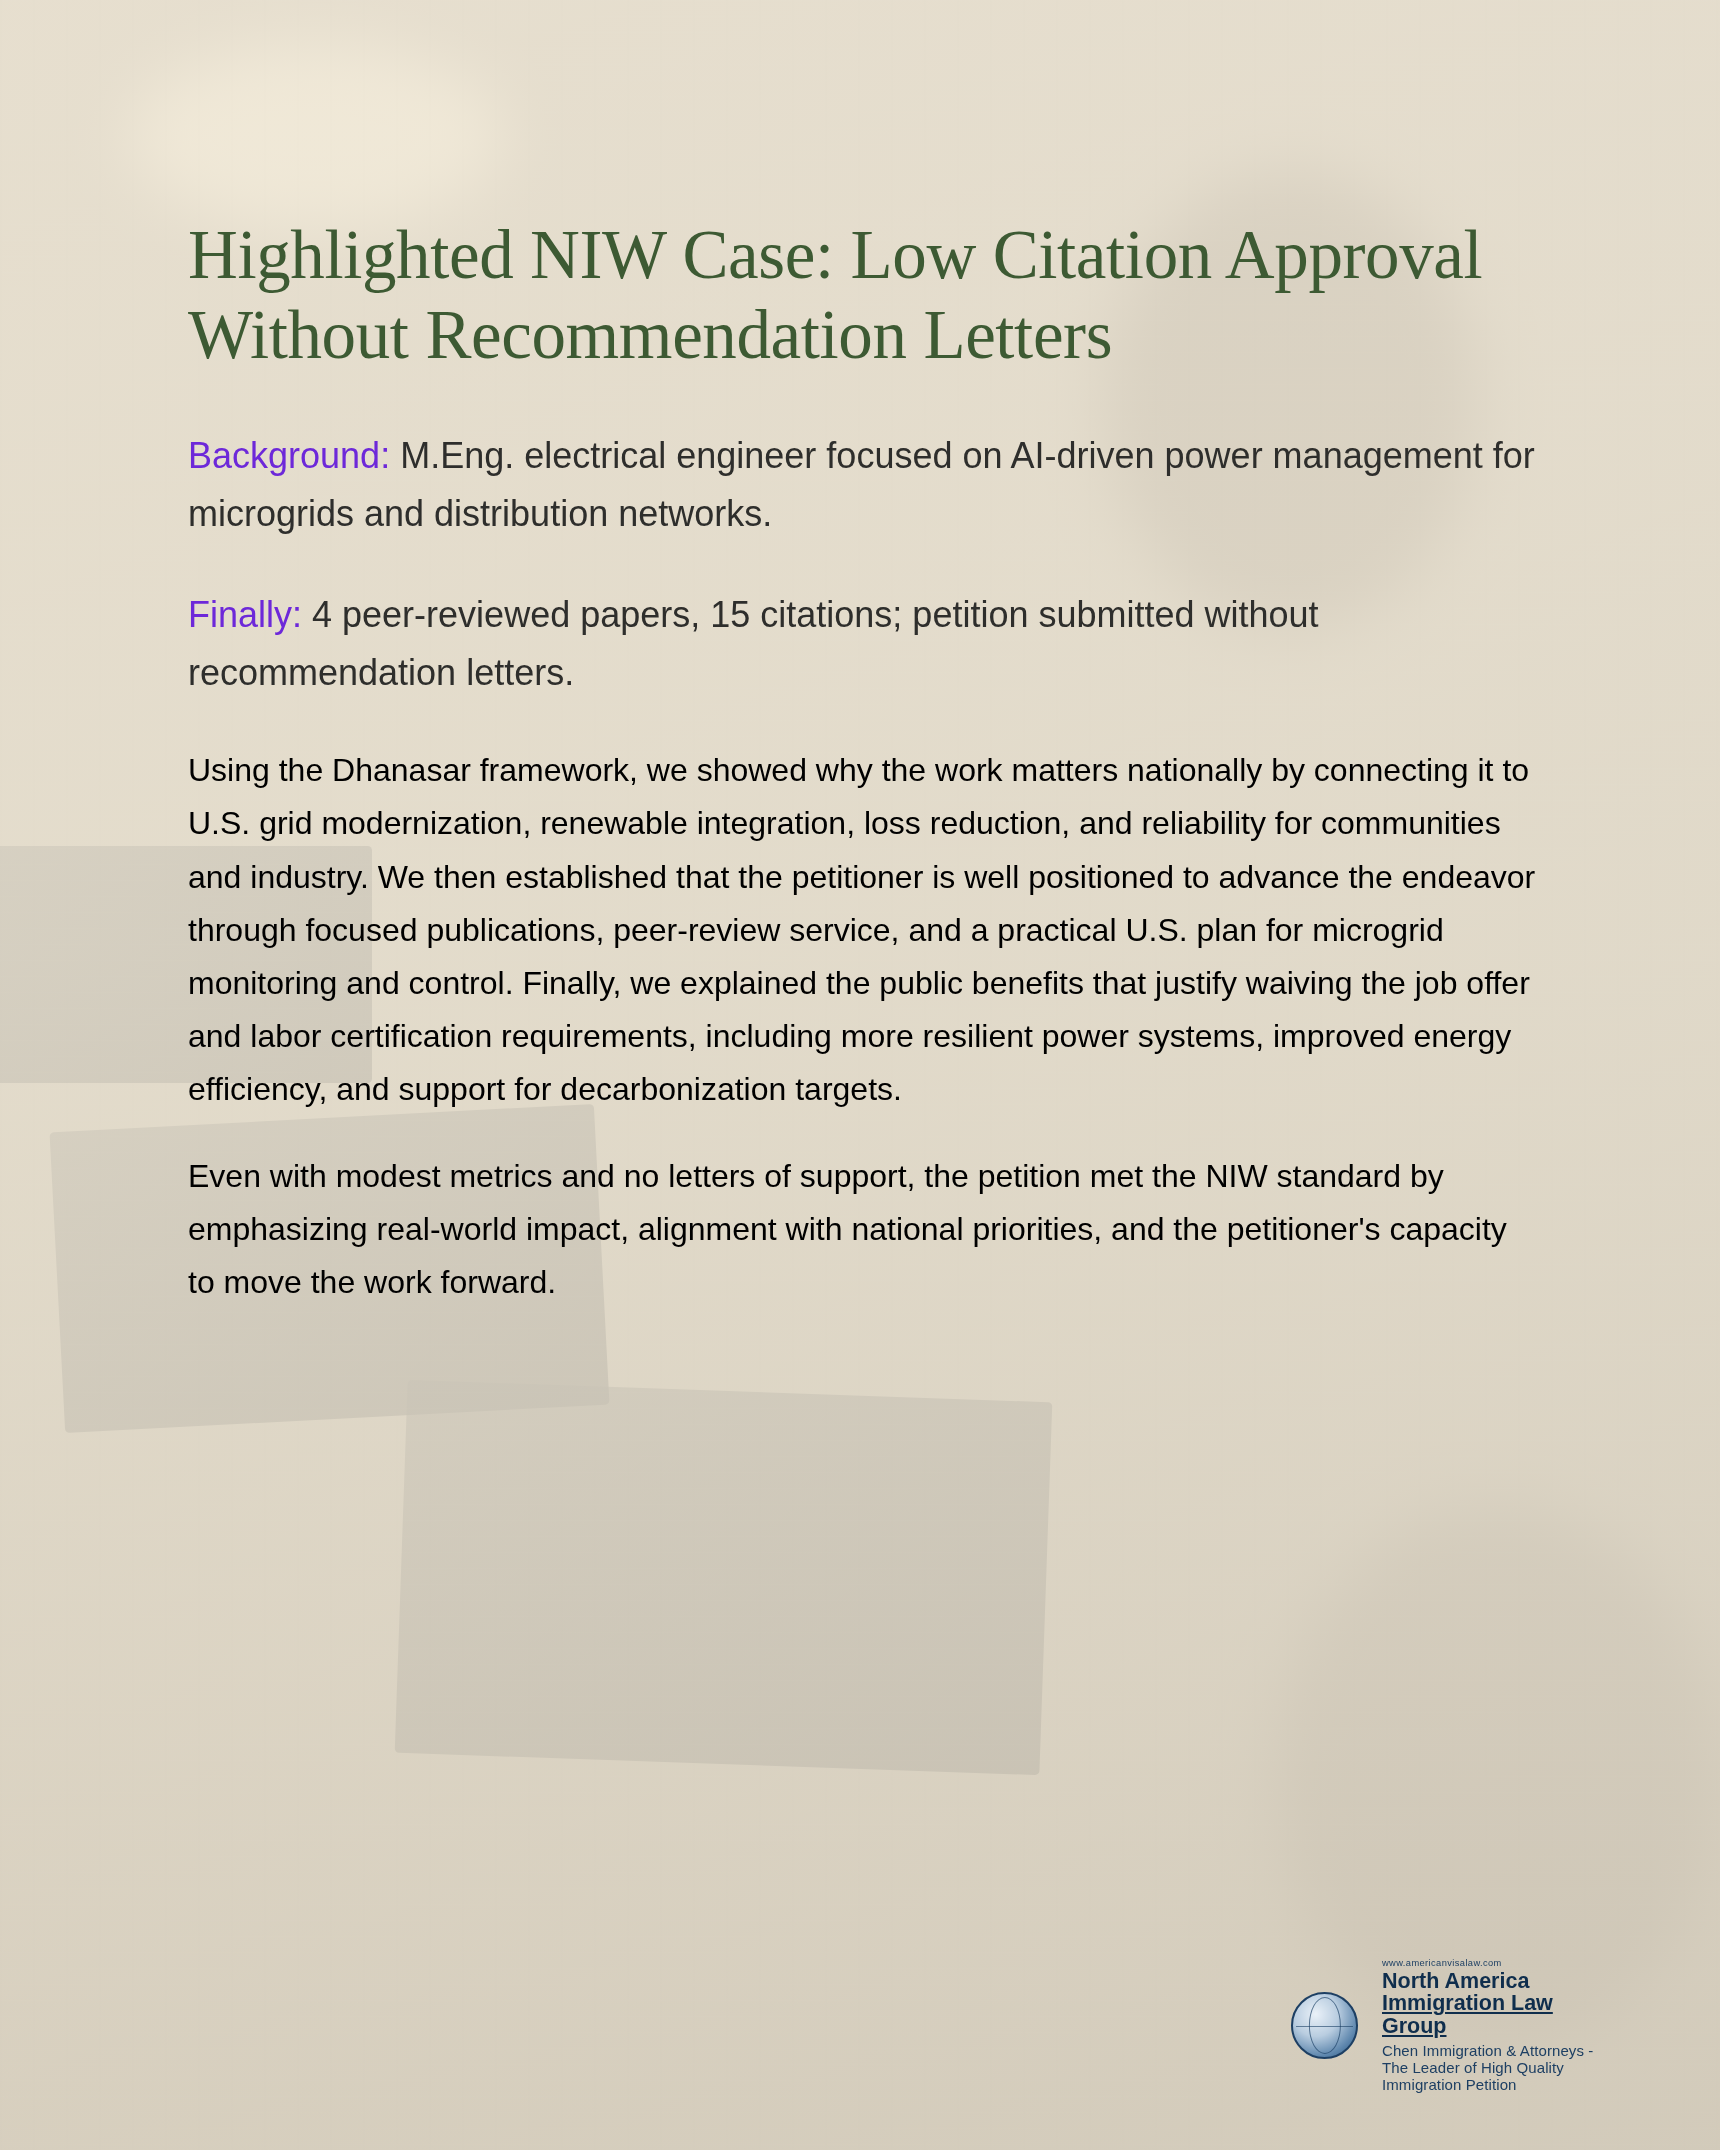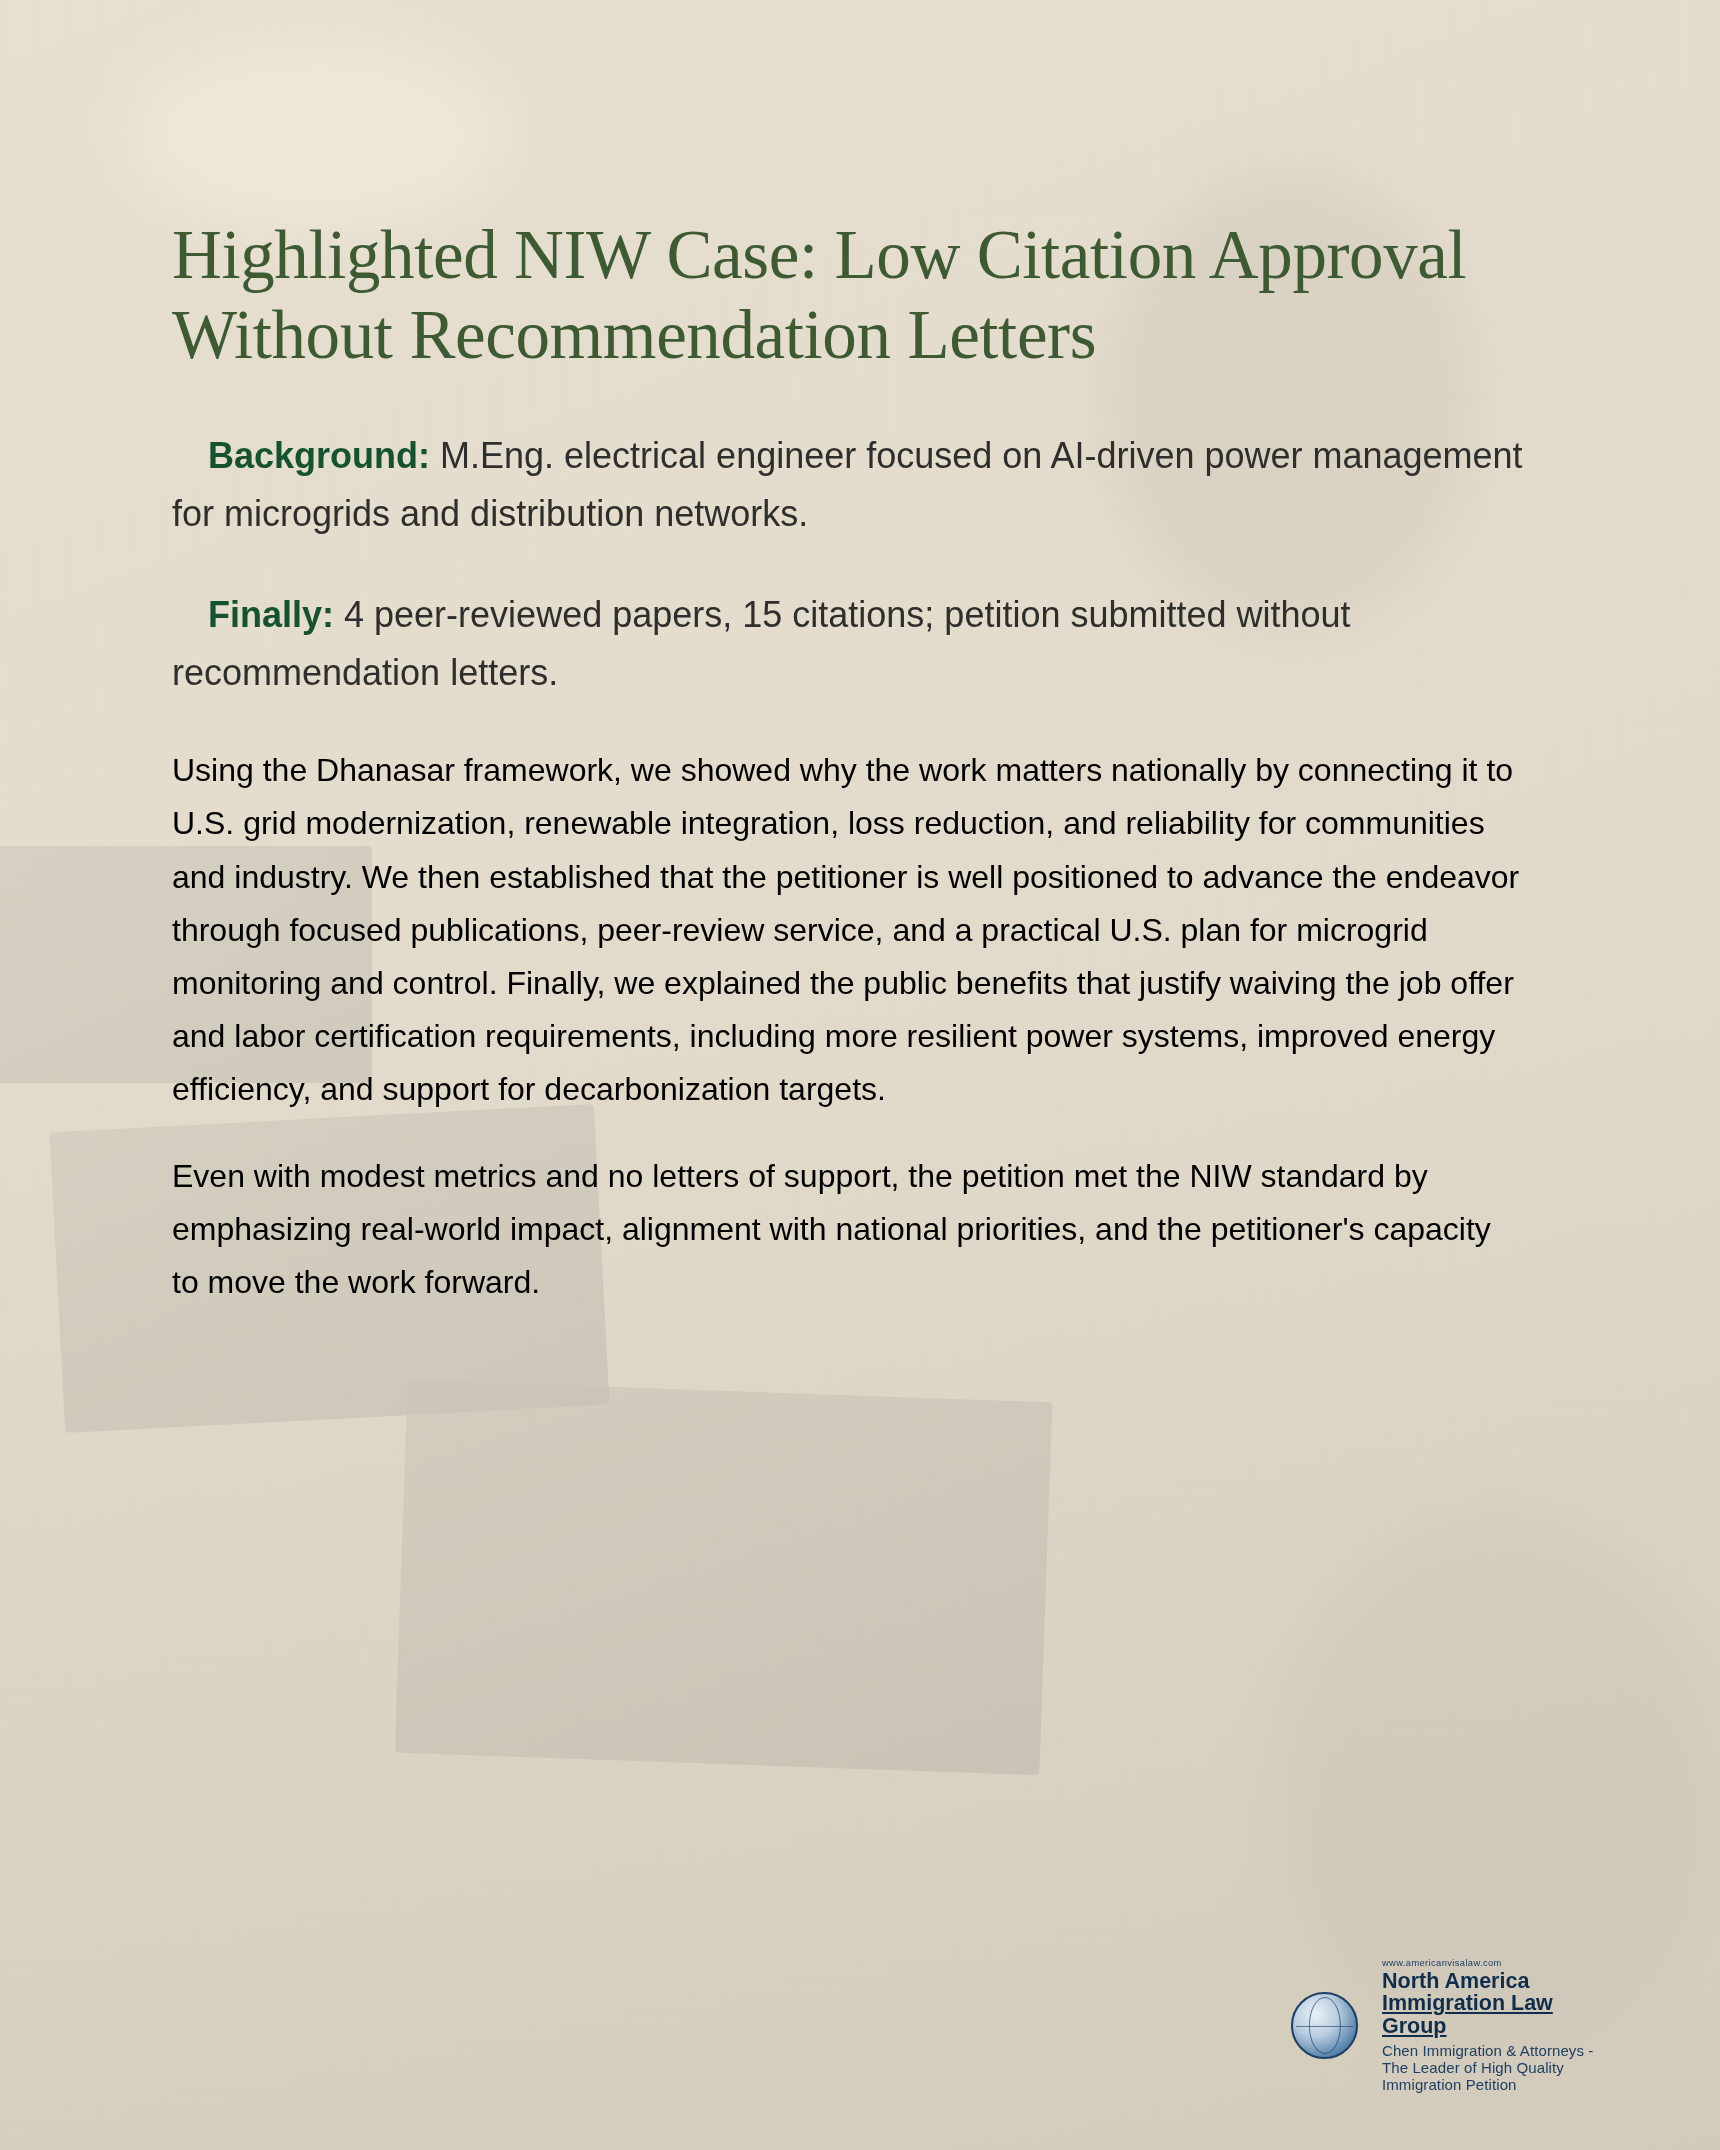--- a/index.html
+++ b/index.html
@@ -65,21 +65,21 @@
 
   
   .bg-wash {
     position: absolute;
     inset: 0;
     background: linear-gradient(to bottom, rgba(238,231,216,0.80) 0%, rgba(236,229,213,0.84) 45%, rgba(231,223,206,0.82) 100%);
   }
 
   .content {
     position: absolute;
-    left: 172px;
+    left: 188px;
     top: 215px;
     width: 1362px;
   }
 
   .title {
     font-family: "Liberation Serif", serif;
     font-size: 69px;
     line-height: 1.16;
     color: #3d5a33;
     font-weight: 400;
@@ -89,21 +89,21 @@
   }
 
   p.body {
     font-size: 33px;
     line-height: 1.62;
     color: #2e2e2c;
     margin: 0 0 39px 0;
     font-weight: 400;
   }
   p.lead { font-size: 36px; line-height: 1.62; margin-bottom: 42px; }
-  p.lead .label { font-weight: 700; color: #14532d; margin-left: 36px; }
+  p.lead .label { font-weight: 400; color: #6d28d9; }
 
   p.para {
     font-size: 32px;
     line-height: 1.66;
     color: #000000;
     margin: 0 0 34px 0;
     max-width: 1348px;
   }
   p.para.first { margin-top: 24.4px; }
 

